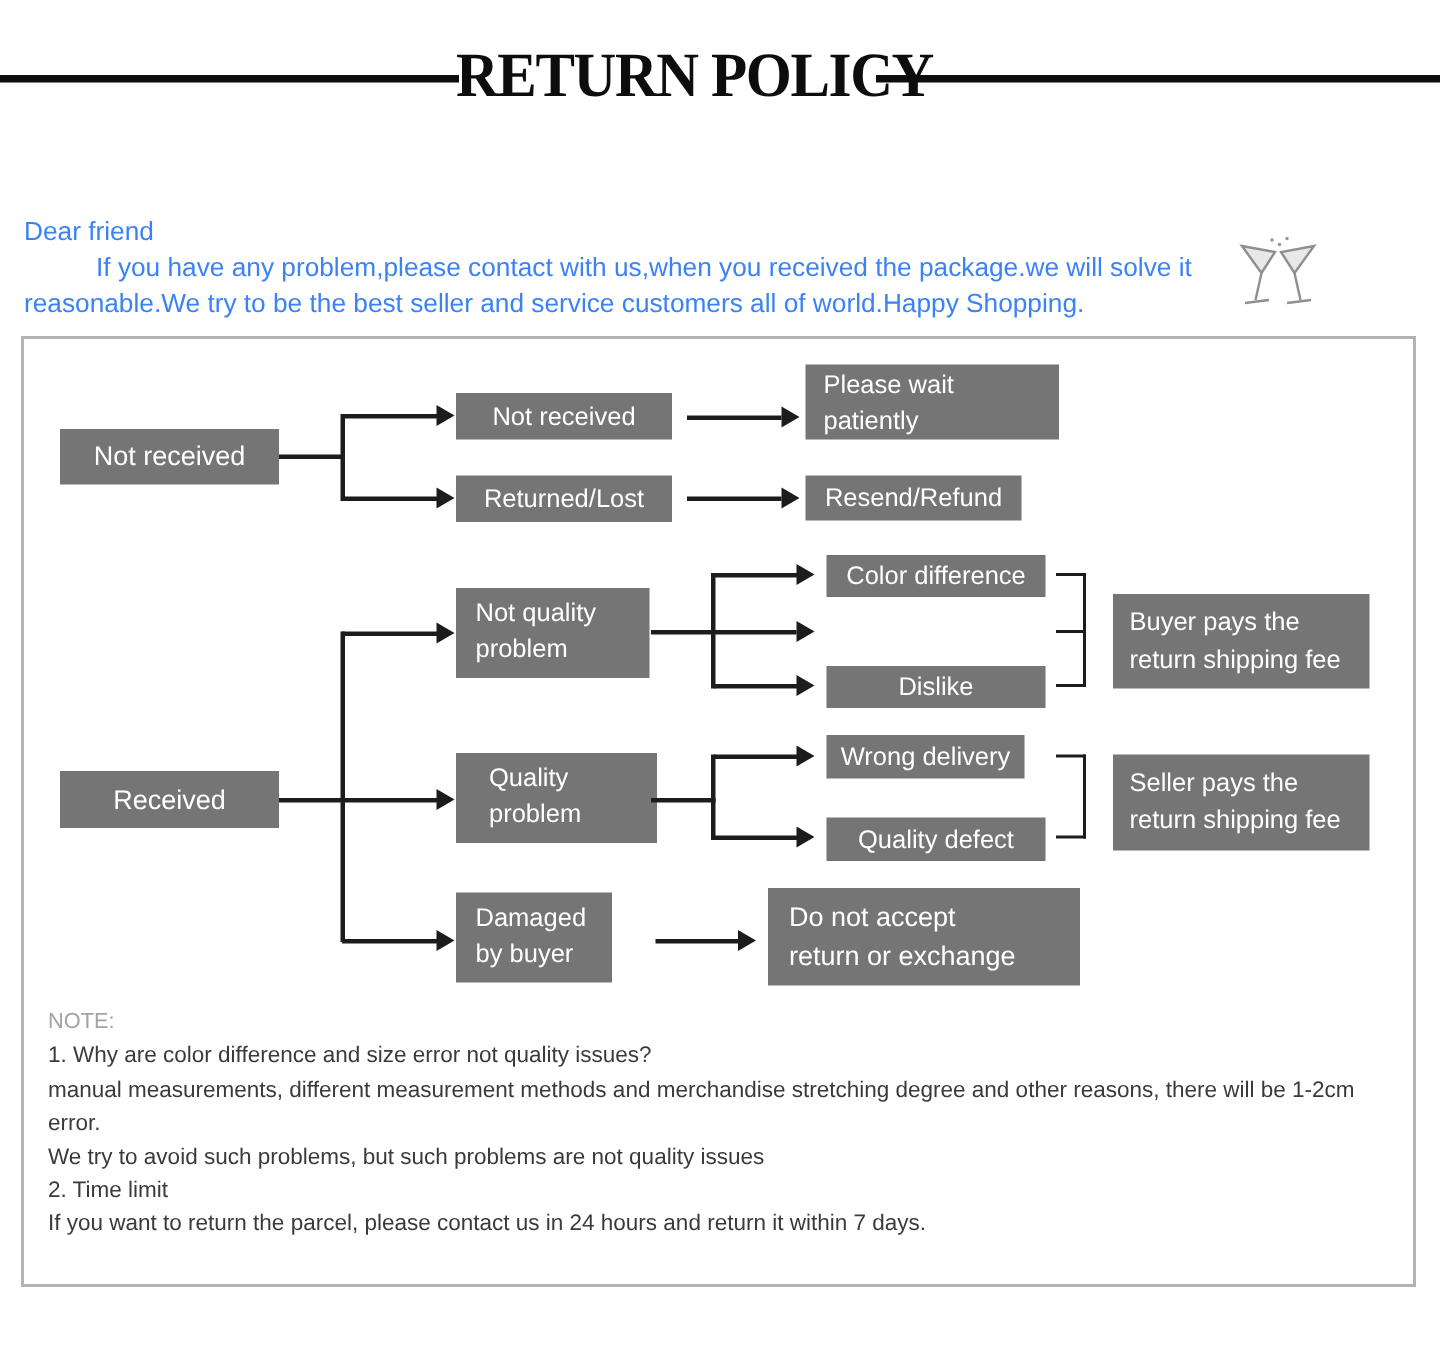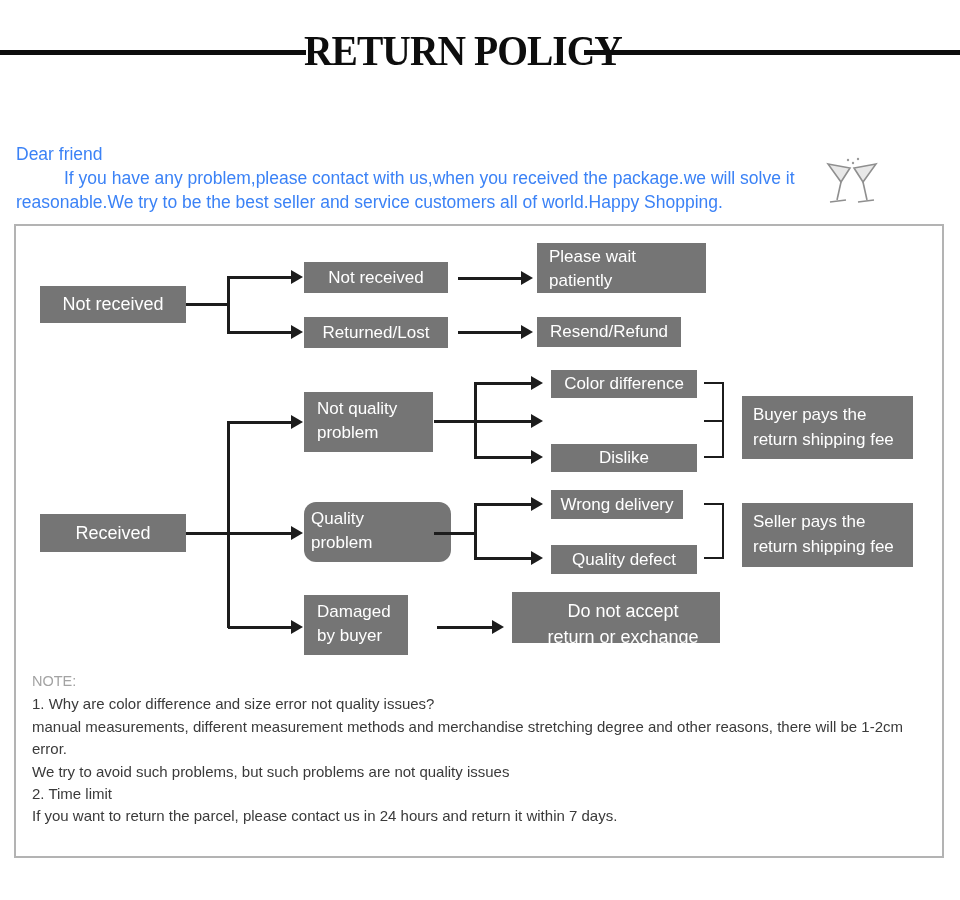--- a/index.html
+++ b/index.html
@@ -75,36 +75,36 @@
   <div class="bx c" style="left:40px;top:286px;width:146px;height:37px;line-height:37px;font-size:18px;">Not received</div>
   <div class="bx c" style="left:304px;top:262px;width:144px;height:31px;line-height:31px;">Not received</div>
   <div class="bx c" style="left:304px;top:317px;width:144px;height:31px;line-height:31px;">Returned/Lost</div>
   <div class="bx ml" style="left:537px;top:243px;width:169px;height:50px;padding:2px 0 0 12px;">Please wait
 patiently</div>
   <div class="bx c" style="left:537px;top:317px;width:144px;height:30px;line-height:30px;">Resend/Refund</div>
 
   <div class="bx c" style="left:40px;top:514px;width:146px;height:38px;line-height:38px;font-size:18px;">Received</div>
   <div class="bx ml" style="left:304px;top:392px;width:129px;height:60px;padding:5px 0 0 13px;">Not quality
 problem</div>
-  <div class="bx ml" style="left:304px;top:502px;width:147px;height:60px;padding:5px 0 0 7px;border-radius:12px;">Quality
+  <div class="bx ml" style="left:304px;top:502px;width:134px;height:60px;padding:5px 0 0 22px;">Quality
 problem</div>
   <div class="bx ml" style="left:304px;top:595px;width:104px;height:60px;padding:5px 0 0 13px;">Damaged
 by buyer</div>
 
   <div class="bx c" style="left:551px;top:370px;width:146px;height:28px;line-height:28px;">Color difference</div>
   <div class="bx c" style="left:551px;top:444px;width:146px;height:28px;line-height:28px;">Dislike</div>
   <div class="bx ml" style="left:742px;top:396px;width:171px;height:63px;padding:6px 0 0 11px;line-height:25px;">Buyer pays the
 return shipping fee</div>
 
   <div class="bx c" style="left:551px;top:490px;width:132px;height:29px;line-height:29px;">Wrong delivery</div>
   <div class="bx c" style="left:551px;top:545px;width:146px;height:29px;line-height:29px;">Quality defect</div>
   <div class="bx ml" style="left:742px;top:503px;width:171px;height:64px;padding:6px 0 0 11px;line-height:25px;">Seller pays the
 return shipping fee</div>
 
-  <div class="bx ml" style="left:512px;top:592px;width:208px;height:51px;padding:6px 0 16px 14px;font-size:18px;line-height:26px;text-align:center;">Do not accept
+  <div class="bx ml" style="left:512px;top:592px;width:208px;height:65px;padding:6px 0 16px 14px;font-size:18px;line-height:26px;">Do not accept
 return or exchange</div>
 
   <div class="hl" style="left:186px;top:303px;width:42px;"></div>
   <div class="vl" style="left:227px;top:276px;height:58px;"></div>
   <div class="hl" style="left:228px;top:276px;width:64px;"></div>
   <div class="ah" style="left:291px;top:270px;"></div>
   <div class="hl" style="left:228px;top:331px;width:64px;"></div>
   <div class="ah" style="left:291px;top:325px;"></div>
   <div class="hl" style="left:458px;top:277px;width:63px;"></div>
   <div class="ah" style="left:521px;top:271px;"></div>

